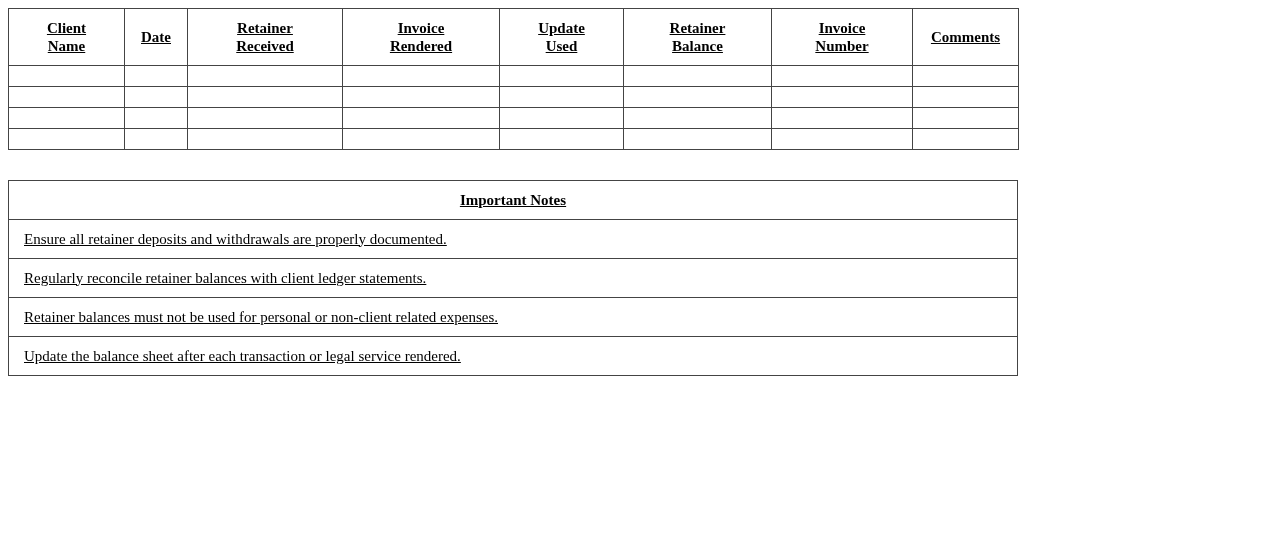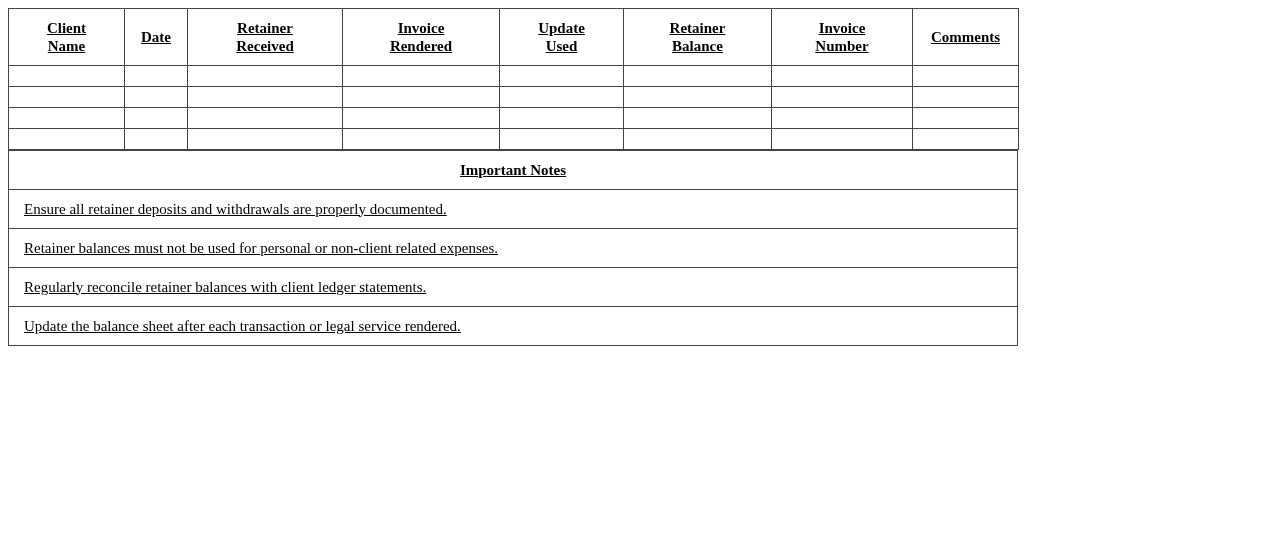--- a/index.html
+++ b/index.html
@@ -9,21 +9,21 @@
       color: #000;
     }
     .wrap { position: absolute; left: 8px; top: 8px; width: 1010px; text-decoration: underline; }
     table { border-collapse: collapse; width: 1010px; table-layout: fixed; }
     .ledger th, .ledger td { border: 1px solid #444; }
     .ledger th {
       font-weight: bold; font-size: 15px; line-height: 18px;
       height: 56px; padding: 0 4px; text-align: center; vertical-align: middle;
     }
     .ledger td { height: 20px; padding: 0; }
-    .notes { }
+    .notes { margin-top: 30px; }
     .notes th, .notes td { border: 1px solid #444; }
     .notes th {
       font-weight: bold; font-size: 15px; height: 38px; text-align: center;
       vertical-align: middle; padding: 0;
     }
     .notes td {
       font-size: 15px; height: 38px; padding: 0 0 0 15px; text-align: left;
       vertical-align: middle;
     }
     .hdr-line { display: block; }
@@ -125,23 +125,23 @@
     <thead>
       <tr>
         <th>Important Notes</th>
       </tr>
     </thead>
     <tbody>
       <tr>
           <td>Ensure all retainer deposits and withdrawals are properly documented.</td>
         </tr>
       <tr>
-          <td>Retainer balances must not be used for personal or non-client related expenses.</td>
+          <td>Regularly reconcile retainer balances with client ledger statements.</td>
         </tr>
       <tr>
-          <td>Regularly reconcile retainer balances with client ledger statements.</td>
+          <td>Retainer balances must not be used for personal or non-client related expenses.</td>
         </tr>
       <tr>
           <td>Update the balance sheet after each transaction or legal service rendered.</td>
         </tr>
     </tbody>
   </table>
 </div>
 
 </body></html>

